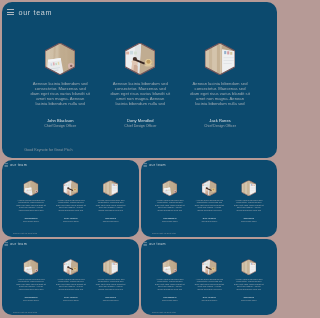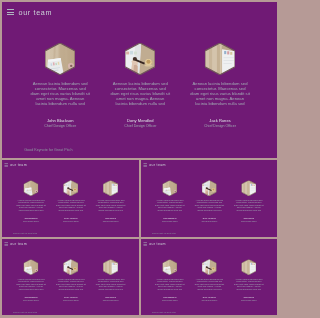--- a/index.html
+++ b/index.html
@@ -1,20 +1,20 @@
 <!DOCTYPE html>
 <html><head>
 <meta charset="utf-8">
 <style>
   html,body{margin:0;padding:0;}
   body{width:281px;height:318px;background:#b69a96;
        font-family:"Liberation Sans",sans-serif;overflow:hidden;}
   .page{position:relative;width:281px;height:318px;box-sizing:border-box;}
 
-  .slide{background:#701a75;position:relative;overflow:hidden;}
+  .slide{background:#0c4a6e;position:relative;overflow:hidden;border-radius:10px;}
   .hero{position:absolute;left:2px;top:2px;width:275.2px;height:156px;}
   .grid{position:absolute;left:2px;top:159.9px;width:275.2px;height:155.6px;display:grid;
         grid-template-columns:137.2px 136.1px;grid-template-rows:77.1px 76.5px;
         column-gap:1.9px;row-gap:2px;}
 
   .sl{position:absolute;left:0;top:0;width:275.2px;height:156px;transform-origin:0 0;}
 
   .menu{position:absolute;left:4.9px;top:7px;width:6.7px;height:6.4px;}
   .menu i{display:block;background:#aeb8c0;height:0.9px;margin-bottom:1.7px;}
   .menu i:last-child{margin-bottom:0;}

